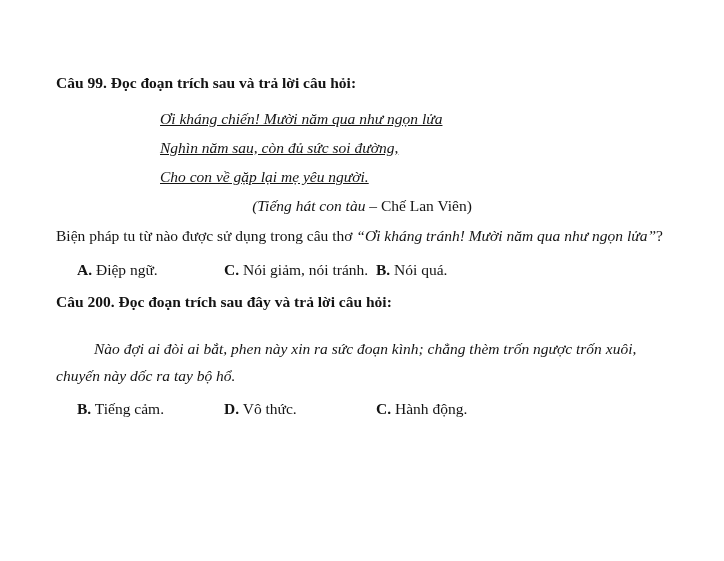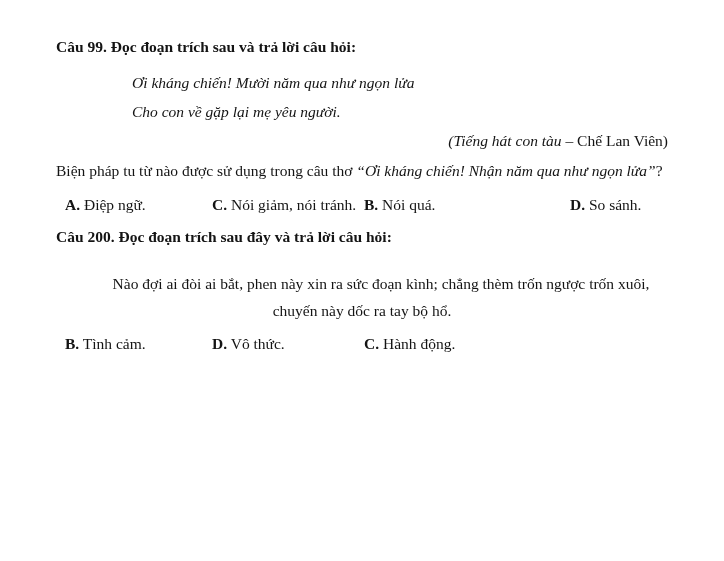--- a/index.html
+++ b/index.html
@@ -6,77 +6,77 @@
   html, body { background: #ffffff; }
   body {
     width: 724px;
     height: 561px;
     overflow: hidden;
     font-family: "Liberation Serif", "DejaVu Serif", serif;
     font-size: 15.5px;
     color: #141414;
     line-height: 29px;
   }
-  .page { padding: 32px 56px 0 56px; }
+  .page { padding: 68px 56px 0 56px; }
   .heading { font-weight: 700; margin-bottom: 7px; }
-  .poem { margin-left: 76px; font-style: italic; }
+  .poem { margin-left: 104px; font-style: italic; text-decoration: underline; }
   .poem p { line-height: 29px; }
-  .source { text-align: right; margin-bottom: 1px; }
+  .source { text-align: center; margin-bottom: 1px; }
   .italic { font-style: italic; }
   .question-text { margin-bottom: 4px; line-height: 30px; }
   .options {
     display: grid;
-    margin-left: 9px;
+    margin-left: 21px;
     margin-bottom: 2px;
     line-height: 30px;
   }
   .options-q99 { grid-template-columns: 147px 152px 206px auto; }
   .options-q100 { grid-template-columns: 147px 152px 150px auto; }
   .option b { font-weight: 700; }
   .excerpt {
+    font-style: italic;
     text-indent: 38px;
     line-height: 26.5px;
     margin-bottom: 5px;
     margin-top: 20px;
-    text-align: center;
   }
   .q100 { margin-top: 1px; }
 </style>
 </head>
 <body>
 
 <div class="page">
 
   <section>
     <p class="heading">Câu 99. Đọc đoạn trích sau và trả lời câu hỏi:</p>
 
     <div class="poem">
       <p>Ơi kháng chiến! Mười năm qua như ngọn lửa</p>
+      <p>Nghìn năm sau, còn đủ sức soi đường,</p>
       <p>Cho con về gặp lại mẹ yêu người.</p>
     </div>
 
     <p class="source"><span class="italic">(Tiếng hát con tàu</span><span> – Chế Lan Viên)</span></p>
 
-    <p class="question-text"><span>Biện pháp tu từ nào được sử dụng trong câu thơ </span><span class="italic">“Ơi kháng chiến! Nhận năm qua như ngọn lửa”</span><span>?</span></p>
+    <p class="question-text"><span>Biện pháp tu từ nào được sử dụng trong câu thơ </span><span class="italic">“Ơi kháng tránh! Mười năm qua như ngọn lửa”</span><span>?</span></p>
 
     <div class="options options-q99">
       <div class="option"><b>A.</b> <span>Điệp ngữ.</span></div>
       <div class="option"><b>C.</b> <span>Nói giảm, nói tránh.</span></div>
       <div class="option"><b>B.</b> <span>Nói quá.</span></div>
-      <div class="option"><b>D.</b> <span>So sánh.</span></div>
     </div>
   </section>
 
   <section class="q100">
     <p class="heading">Câu 200. Đọc đoạn trích sau đây và trả lời câu hỏi:</p>
 
     <p class="excerpt">Nào đợi ai đòi ai bắt, phen này xin ra sức đoạn kình; chẳng thèm trốn ngược trốn xuôi, chuyến này dốc ra tay bộ hổ.</p>
 
 
 
     <div class="options options-q100">
-      <div class="option"><b>B.</b> <span>Tình cảm.</span></div>
+      <div class="option"><b>B.</b> <span>Tiếng cảm.</span></div>
       <div class="option"><b>D.</b> <span>Vô thức.</span></div>
       <div class="option"><b>C.</b> <span>Hành động.</span></div>
     </div>
   </section>
 
 </div>
 
 </body></html>

